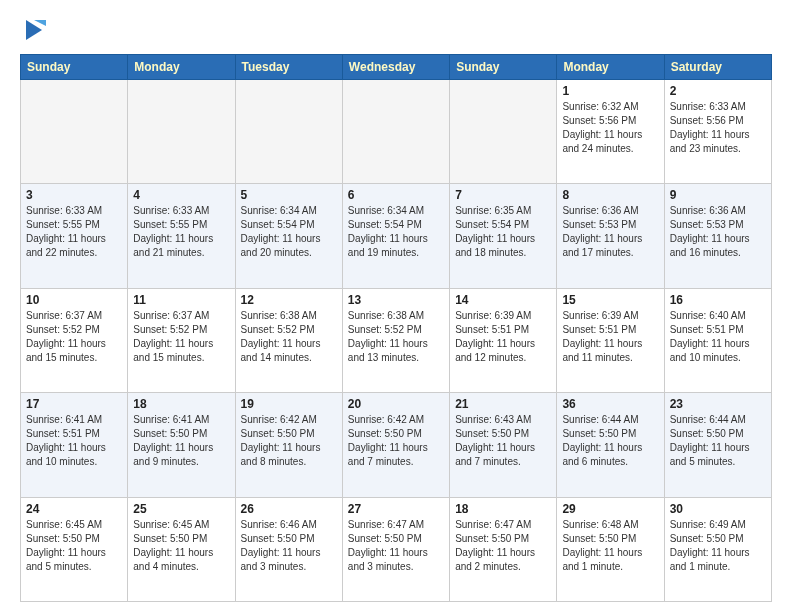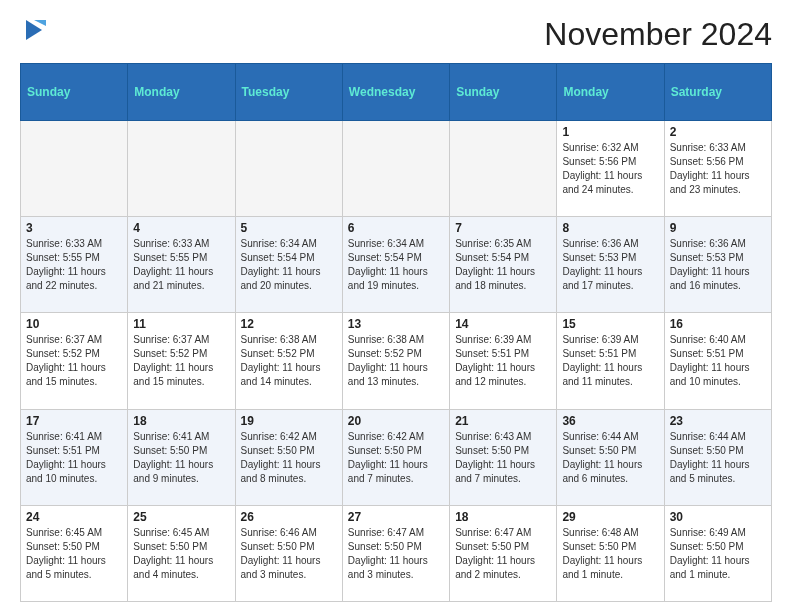--- a/index.html
+++ b/index.html
@@ -61,23 +61,23 @@
     }
     .calendar {
       flex: 1;
       border: 1px solid #ccc;
       border-collapse: collapse;
       width: 100%;
       table-layout: fixed;
     }
     .calendar th {
       background: #2a6db5;
-      color: #5eead4;
+      color: #fef9c3;
       text-align: left;
-      padding: 21px 6px;
+      padding: 5px 6px;
       font-size: 12px;
       font-weight: bold;
       border: 1px solid #1a5a9a;
     }
     .calendar td {
       border: 1px solid #ccc;
       vertical-align: top;
       padding: 4px 5px;
       font-size: 10px;
       color: #222;
@@ -106,21 +106,20 @@
 
 <div class="page">
   <div class="header">
     <div class="logo">
       <svg class="logo-icon" viewBox="0 0 24 28">
         <polygon points="4,4 20,14 4,24" fill="#2a6db5"></polygon>
         <polygon points="12,4 24,10 24,4" fill="#4fa3e0"></polygon>
       </svg>
     </div>
     <div class="title-block">
-      <div class="month-title">November 2024</div>
     </div>
   </div>
 
   <table class="calendar">
     <thead>
       <tr>
       <th>Sunday</th>
           <th>Monday</th>
           <th>Tuesday</th>
           <th>Wednesday</th>

